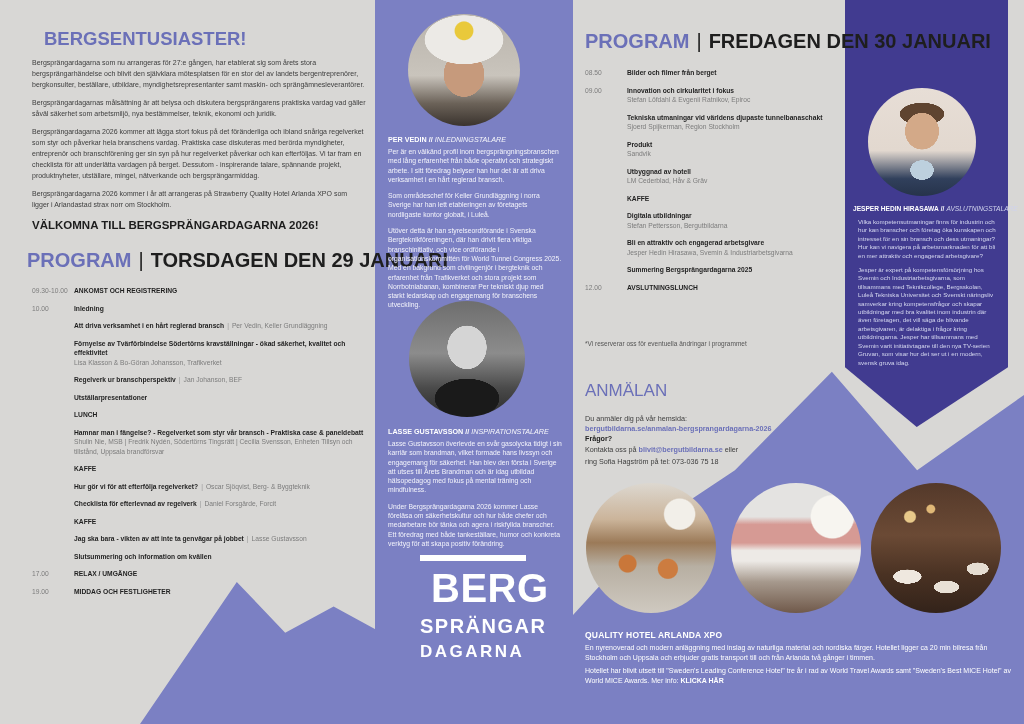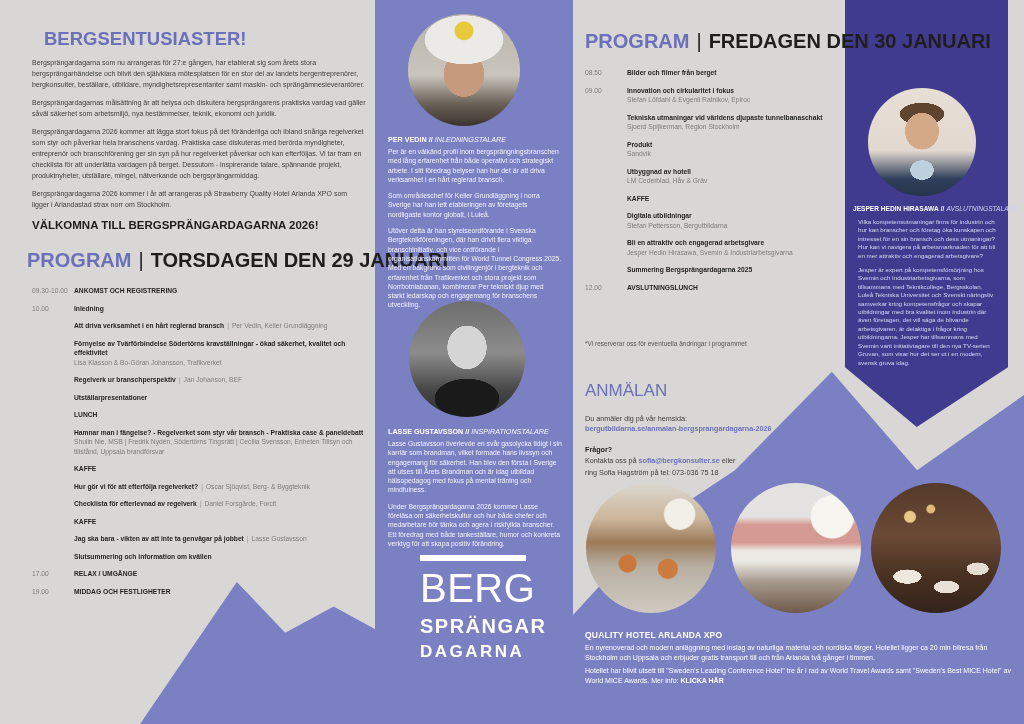--- a/index.html
+++ b/index.html
@@ -59,36 +59,36 @@
   .spk-role{font-style:italic;color:rgba(255,255,255,0.93);}
   .per-label{left:388px;top:135px;}
   .per-text{left:388px;top:147px;width:174px;}
   .mid-para{margin:0 0 7px 0;font-size:6.8px;line-height:9.3px;color:#f3f3fb;}
   .lasse-label{left:388px;top:427px;}
   .lasse-text{left:388px;top:439px;width:174px;}
 
   .logo{left:420px;top:550px;width:112px;color:#fff;}
   .logo-year{font-size:36px;font-weight:800;line-height:1;letter-spacing:1px;}
   .logo-rule{margin:5px 0 7px 0;width:106px;height:6px;border-top:3px solid #fff;border-bottom:3px solid #fff;box-sizing:border-box;}
-  .logo-berg{font-size:40px;font-weight:400;line-height:1;letter-spacing:0.5px;}
+  .logo-berg{font-size:40px;font-weight:700;line-height:1;letter-spacing:0.5px;margin-left:11px;}
   .logo-sprangar{font-size:20px;font-weight:800;letter-spacing:1.5px;margin-top:7px;}
   .logo-dagarna{font-size:17px;font-weight:800;letter-spacing:2.5px;margin-top:4px;}
 
   
   .fri-header{left:585px;top:30px;}
   .fri-sched{left:585px;top:68px;width:255px;}
   .fri-sched .sbody{max-width:212px;}
   .fri-note{left:585px;top:340px;font-size:6.5px;color:#555;}
 
   .anmalan{left:585px;top:381px;width:245px;}
   .anm-title{font-size:17px;font-weight:normal;color:#6b70b8;}
   .anm-line{font-size:7.2px;line-height:10px;color:#3d3d3d;margin-top:2px;}
   .anm-line1{margin-top:13px;}
   .anm-link{font-size:7.2px;line-height:10px;font-weight:bold;color:#6b70b8;cursor:pointer;}
-  .anm-q{margin-top:11px;font-size:7.2px;font-weight:bold;color:#222;}
+  .anm-q{font-size:7.2px;font-weight:bold;color:#222;}
   .anm-email{font-weight:bold;color:#6b70b8;cursor:pointer;}
 
   .jesper-photo{left:868px;top:88px;width:108px;height:108px;
     background:
       radial-gradient(ellipse 26% 28% at 50% 40%, #d3a988 0 60%, rgba(0,0,0,0) 61%),
       radial-gradient(ellipse 34% 17% at 50% 24%, #5f4430 0 60%, rgba(0,0,0,0) 61%),
       radial-gradient(ellipse 18% 15% at 50% 76%, #bdd0de 0 60%, rgba(0,0,0,0) 61%),
       linear-gradient(180deg,#e7ded6 0%,#e2d8cf 58%,#31405c 84%,#26334b 100%);}
   .jesper-label{left:853px;top:205px;font-size:6.6px;}
   .jesper-label .spk-role{color:#cfd2ec;}
@@ -286,21 +286,21 @@
     </div>
 
   <div class="abs fri-note">*Vi reserverar oss för eventuella ändringar i programmet</div>
 
   <div class="abs anmalan">
     <div class="anm-title">ANMÄLAN</div>
     <div class="anm-line anm-line1">Du anmäler dig på vår hemsida:</div>
     <div class="anm-link">bergutbildarna.se/anmalan-bergsprangardagarna-2026</div>
     <div class="anm-q">Frågor?</div>
     <div class="anm-line">
-      <span>Kontakta oss på </span><span class="anm-email">sofia@bergkonsulter.se</span><span> eller</span>
+      <span>Kontakta oss på </span><span class="anm-email">blivit@bergutbildarna.se</span><span> eller</span>
     </div>
     <div class="anm-line">ring Sofia Hagström på tel: 073-036 75 18</div>
   </div>
 
   <div class="photo jesper-photo"></div>
   <div class="spk-label jesper-label">
     <span class="spk-name">JESPER HEDIN HIRASAWA</span><span class="spk-sep">//</span><span class="spk-role">AVSLUTNINGSTALARE</span>
   </div>
   <div class="abs jesper-text">
       <p class="mid-para">Vilka kompetensutmaningar finns för industrin och hur kan branscher och företag öka kunskapen och intresset för en sin bransch och dess utmaningar? Hur kan vi navigera på arbetsmarknaden för att bli en mer attraktiv och engagerad arbetsgivare?</p>

